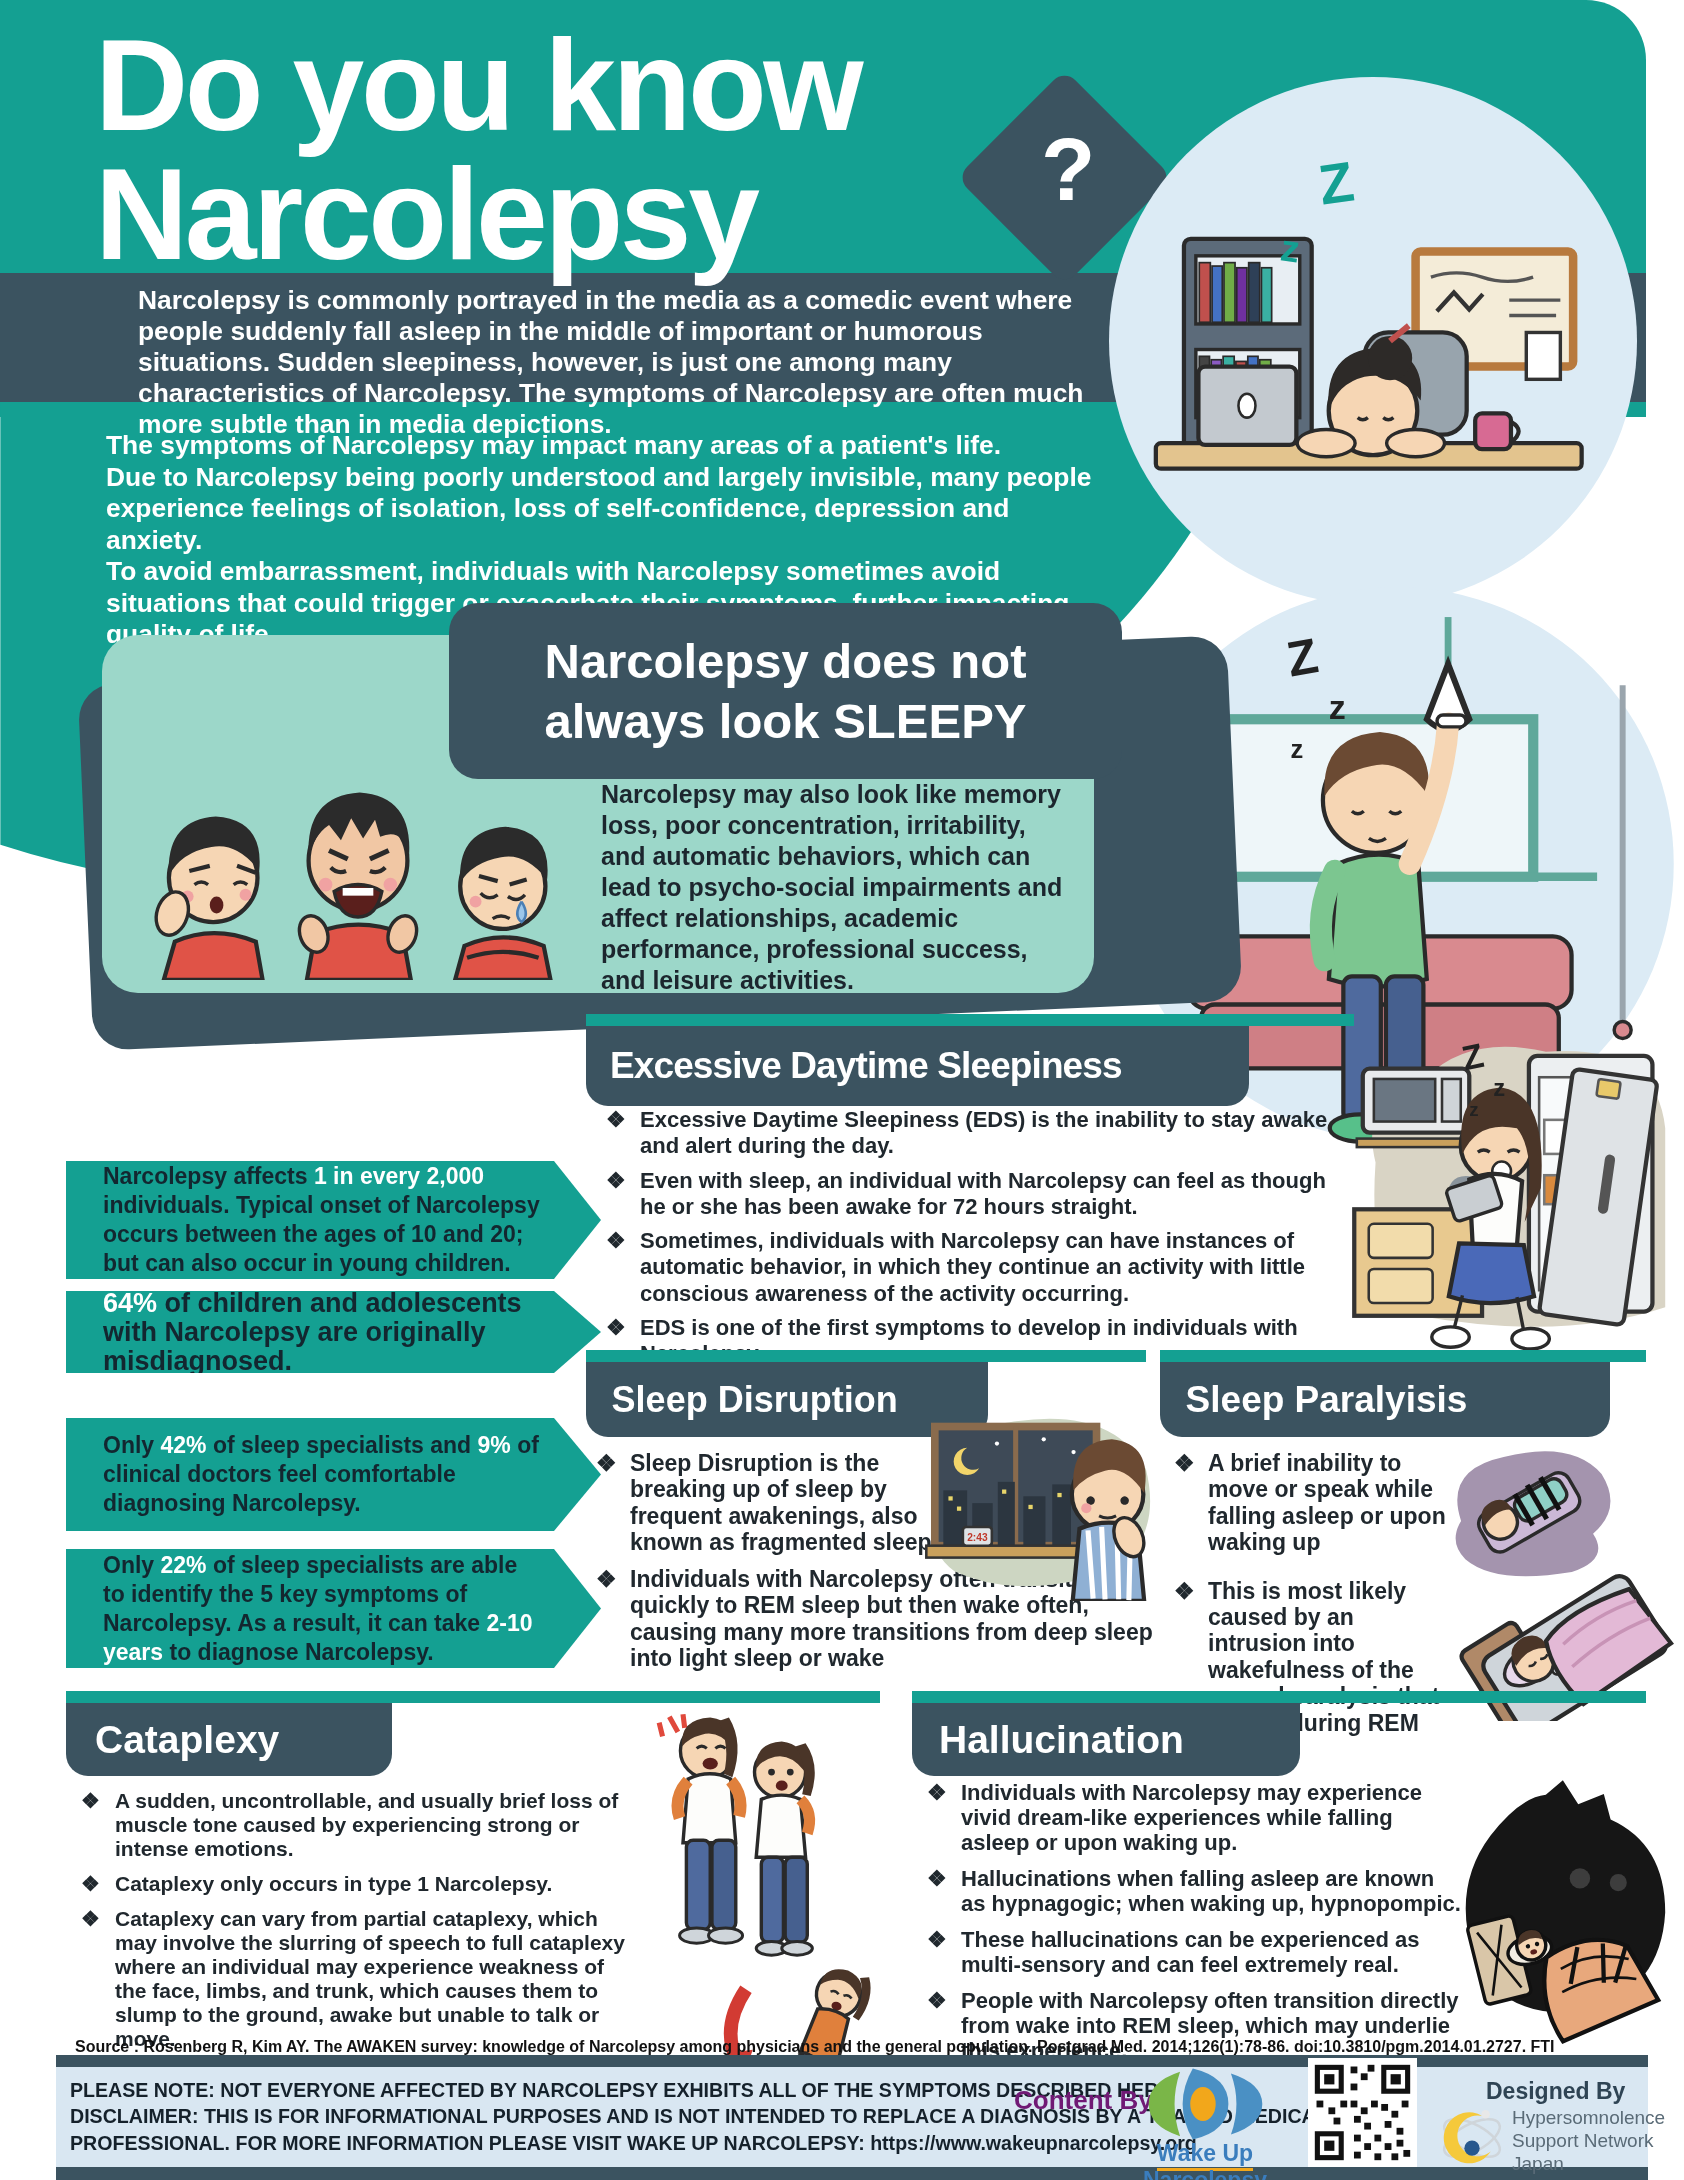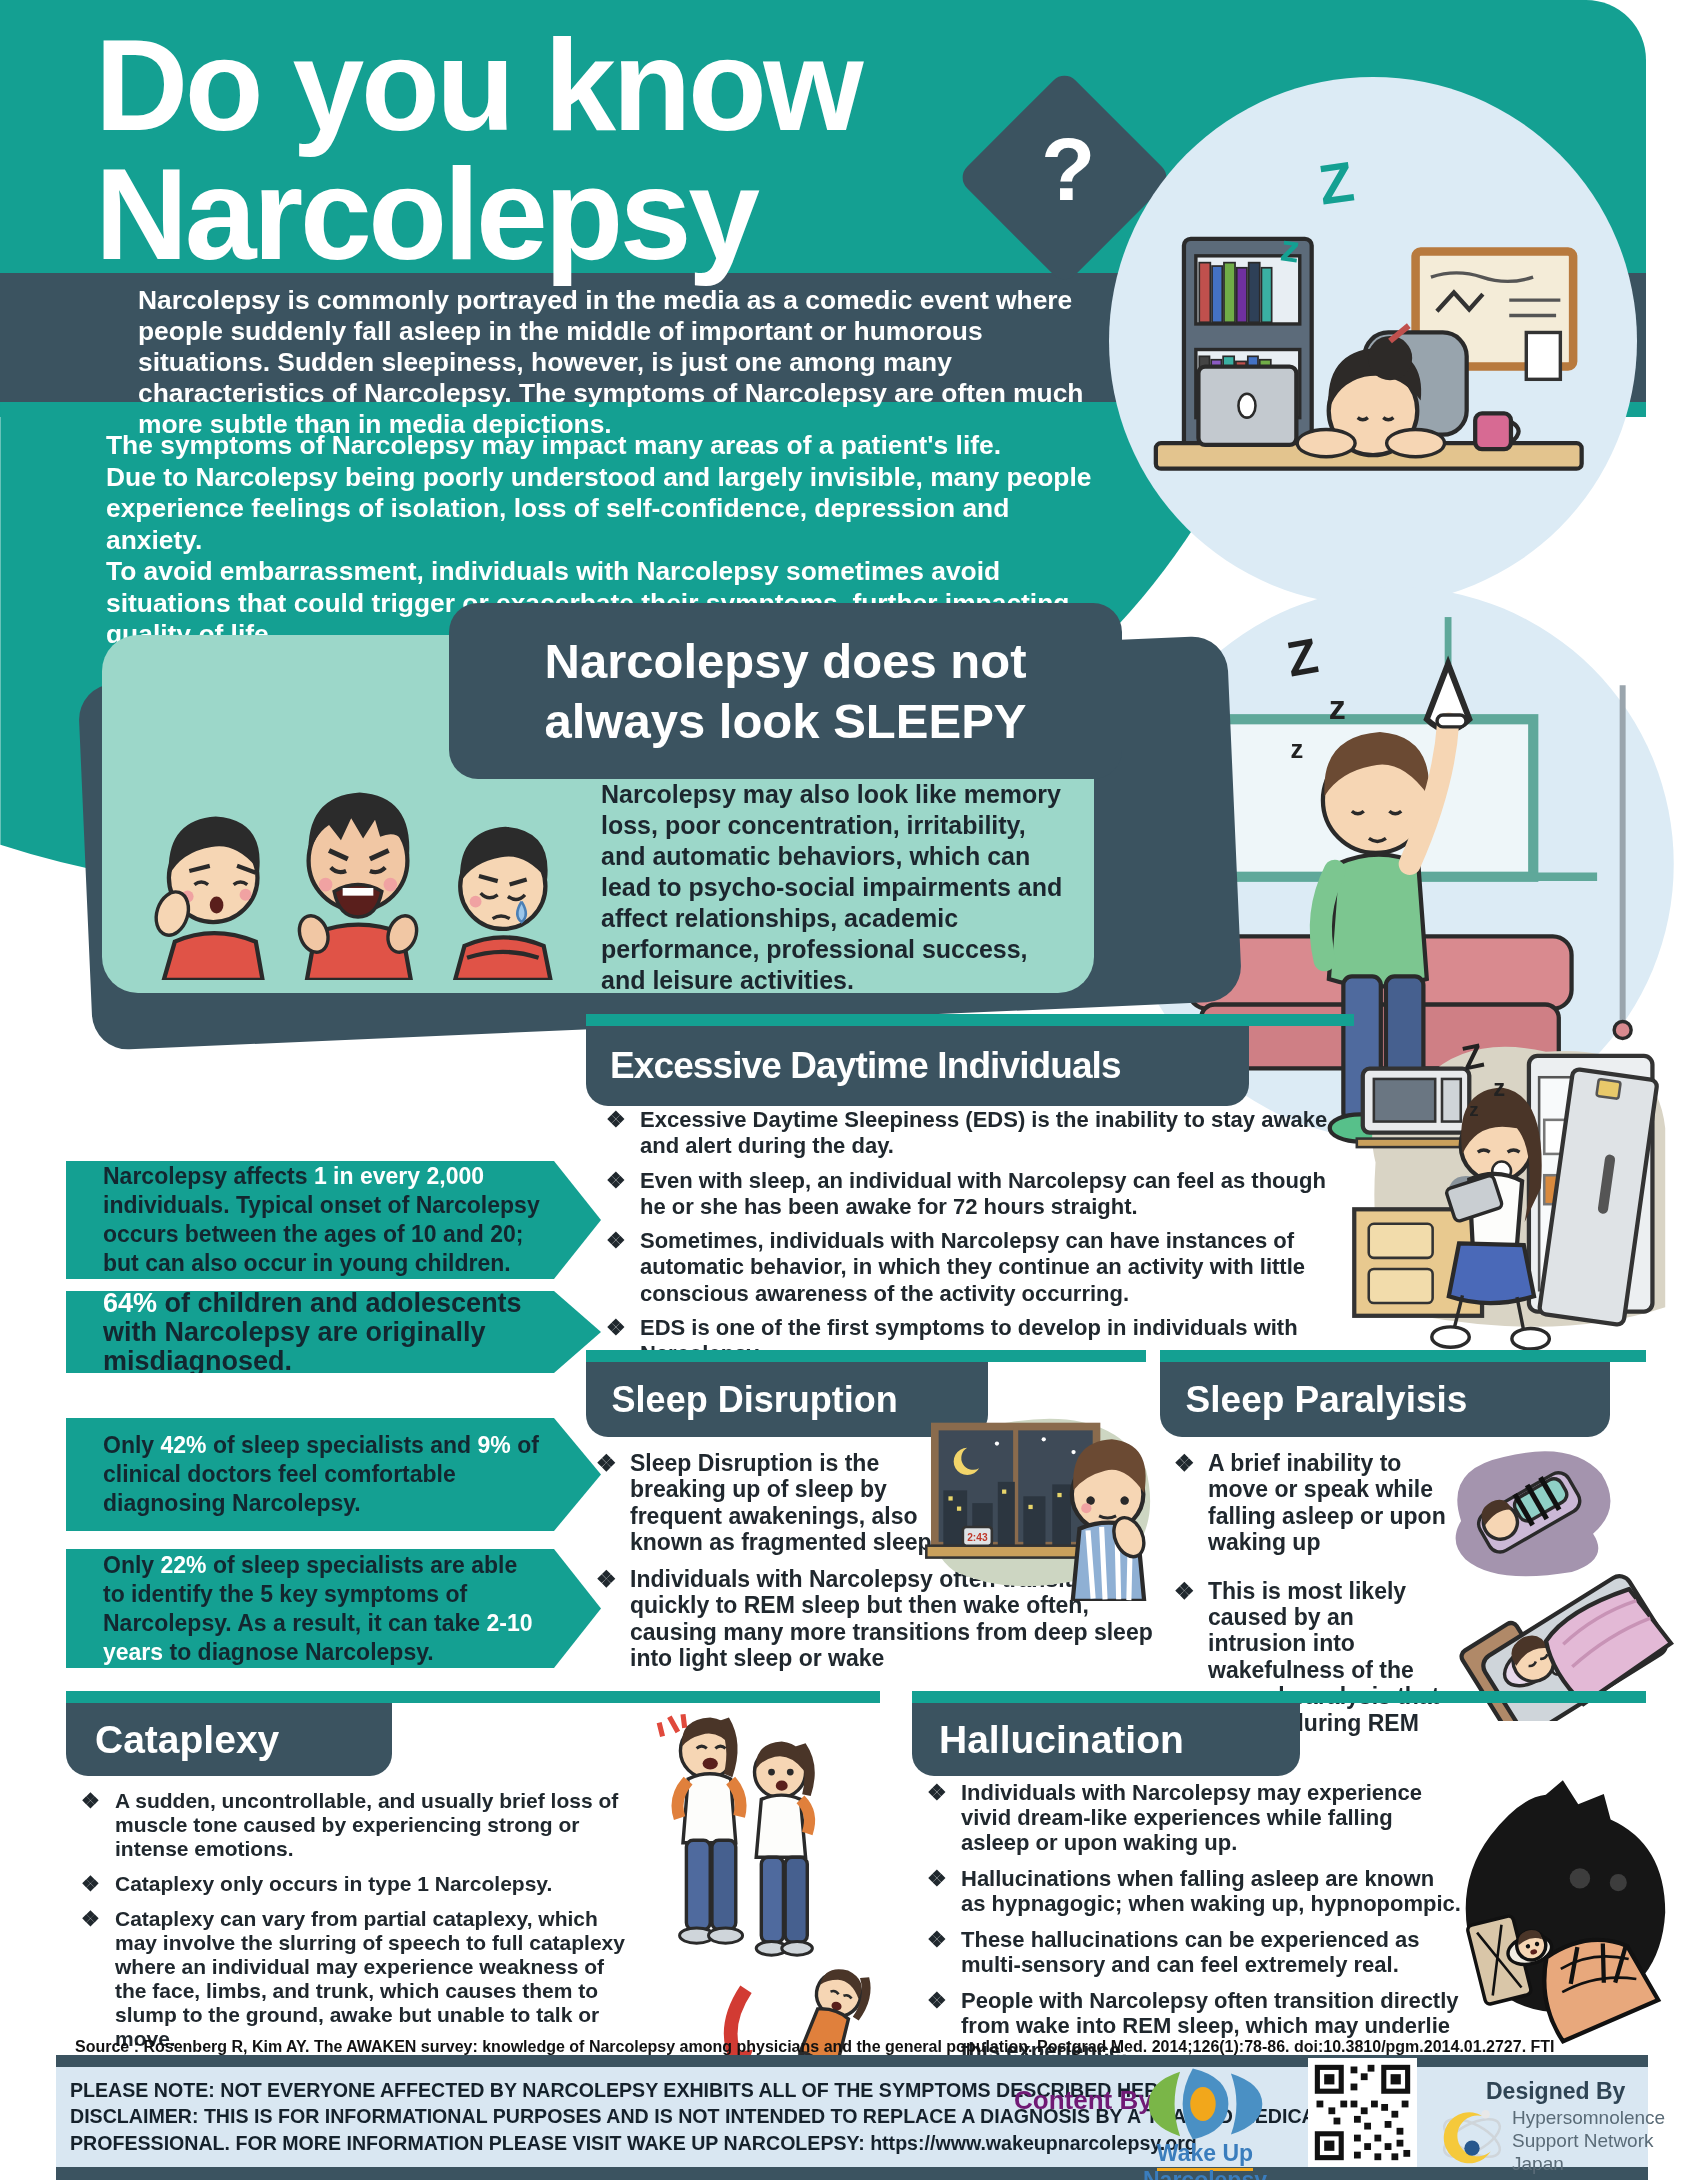--- a/index.html
+++ b/index.html
@@ -206,21 +206,21 @@
   </div>
   <div class="abs arrow" style="left:66px;top:1418px;width:535px;height:113px;font-size:23px;line-height:29px;">
     <div><span>Only </span><span class="hl">42%</span><span> of sleep specialists and </span><span class="hl">9%</span><span> of clinical doctors feel comfortable diagnosing Narcolepsy.</span></div>
   </div>
   <div class="abs arrow" style="left:66px;top:1549px;width:535px;height:119px;font-size:23px;line-height:29px;">
     <div><span>Only </span><span class="hl">22%</span><span> of sleep specialists are able to identify the 5 key symptoms of Narcolepsy. As a result, it can take </span><span class="hl">2-10 years</span><span> to diagnose Narcolepsy.</span></div>
   </div>
 
   <div class="abs teal-bar" style="left:586px;top:1014px;width:768px;"></div>
   <div class="abs hdr-box" style="left:586px;top:1026px;width:615px;height:80px;padding:0 24px;font-size:37px;letter-spacing:-0.9px;border-radius:0 0 22px 22px;border-top-left-radius:0;">
-    <span>Excessive Daytime Individuals</span>
+    <span>Excessive Daytime Sleepiness</span>
   </div>
   <div class="abs bullets" style="left:606px;top:1107px;width:739px;font-size:22px;line-height:26.4px;gap:7.7px;">
     <div class="bi">
         <span class="g">❖</span>
         <span class="t">Excessive Daytime Sleepiness (EDS) is the inability to stay awake and alert during the day.</span>
       </div>
     <div class="bi">
         <span class="g">❖</span>
         <span class="t">Even with sleep, an individual with Narcolepsy can feel as though he or she has been awake for 72 hours straight.</span>
       </div>

